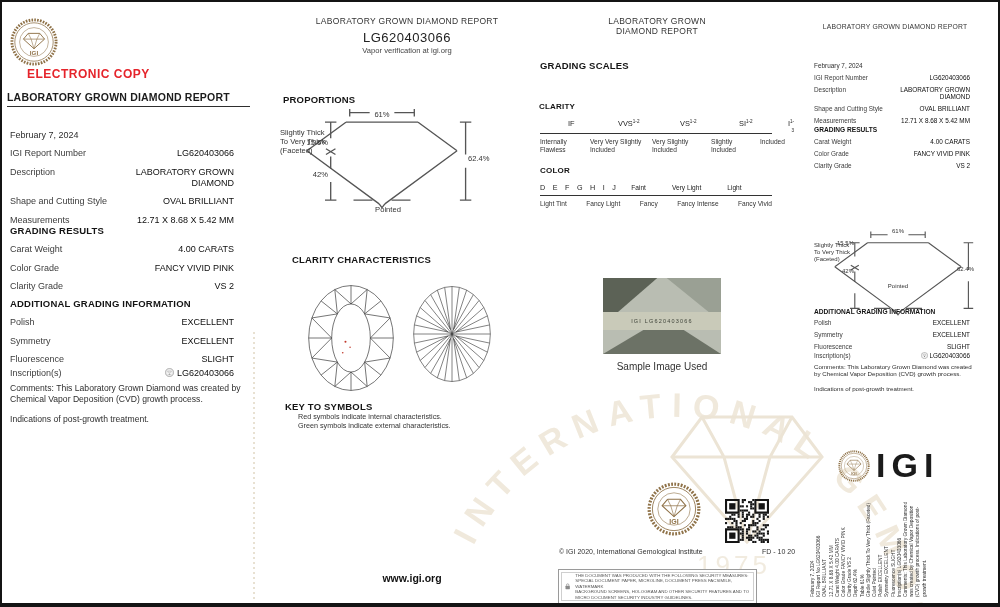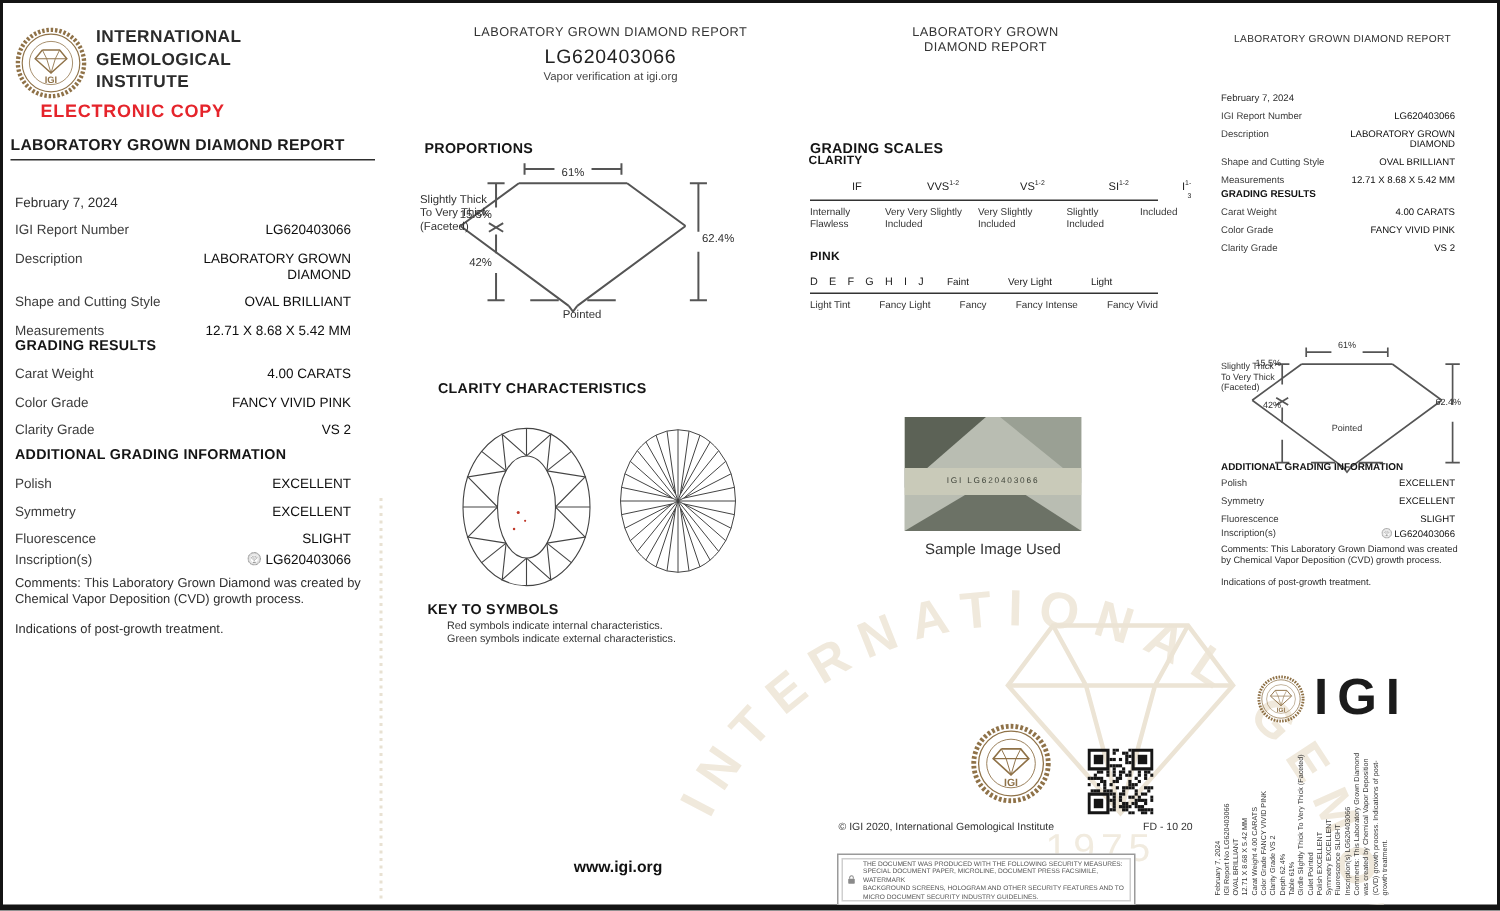--- a/index.html
+++ b/index.html
@@ -110,25 +110,20 @@
       <path d="M700 415 H790 L820 455 L745 540 L670 455 Z"></path>
       <path d="M670 455 H820 M700 415 L722 455 L745 540 M790 415 L768 455 L745 540"></path>
     </g>
     <text x="695" y="572" font-size="26" fill="#f1ebdf" letter-spacing="4" font-family="Liberation Sans,sans-serif">1975</text>
     <line x1="252" y1="330" x2="252" y2="600" stroke="#e8e1d2" stroke-width="2" stroke-dasharray="2 3"></line>
   </svg>
 
   <svg class="abs gold" style="left:8px;top:16px" width="48" height="48" viewBox="0 0 100 100">
       <use href="#sealdef"></use>
     </svg>
-  <div class="abs" style="left:62px;top:16px">
-    <div class="brand-line">INTERNATIONAL</div>
-    <div class="brand-line">GEMOLOGICAL</div>
-    <div class="brand-line">INSTITUTE</div>
-  </div>
   <div class="abs ecopy" style="left:25px;top:65px">ELECTRONIC COPY</div>
   <div class="abs rpt-title" style="left:5px;top:89px">LABORATORY GROWN DIAMOND REPORT</div>
   <div class="abs hline" style="left:5px;top:104px;width:243px"></div>
 
   <div class="abs datetxt" style="left:8px;top:128px">February 7, 2024</div>
 
   <div class="abs rows" style="left:8px;top:146px;width:224px">
 
       <div class="row">
         <span class="lbl">IGI Report Number</span>
@@ -283,21 +278,21 @@
 
   <div class="abs sec-h" style="left:283px;top:399px">KEY TO SYMBOLS</div>
   <div class="abs key-line" style="left:296px;top:410px">Red symbols indicate internal characteristics.</div>
   <div class="abs key-line" style="left:296px;top:419px">Green symbols indicate external characteristics.</div>
 
   <div class="abs www ctr" style="left:335px;top:570px;width:150px">www.igi.org</div>
 
   <div class="abs c-h1 ctr" style="left:570px;top:14px;width:170px">LABORATORY GROWN</div>
   <div class="abs c-h1 ctr" style="left:570px;top:24px;width:170px">DIAMOND REPORT</div>
 
-  <div class="abs sec-h" style="left:538px;top:92px">GRADING SCALES</div>
+  <div class="abs sec-h" style="left:538px;top:58px">GRADING SCALES</div>
   <div class="abs sec-h" style="left:537px;top:100px;font-size:8px">CLARITY</div>
 
   <div class="abs gs-grid" style="left:538px;top:117px">
 
       <span class="gs-grade"><span>IF</span><sup></sup></span>
 
       <span class="gs-grade"><span>VVS</span><sup>1-2</sup></span>
 
       <span class="gs-grade"><span>VS</span><sup>1-2</sup></span>
 
@@ -312,21 +307,21 @@
 
       <span class="gs-desc">Very Very Slightly Included</span>
 
       <span class="gs-desc">Very Slightly Included</span>
 
       <span class="gs-desc">Slightly Included</span>
 
       <span class="gs-desc">Included</span>
     </div>
 
-  <div class="abs sec-h" style="left:538px;top:164px;font-size:8px">PINK</div>
+  <div class="abs sec-h" style="left:538px;top:164px;font-size:8px">COLOR</div>
 
   <div class="abs cl-row" style="left:538px;top:181px">
     <span style="display:inline-flex">
 
     <span class="cletter">D</span>
         <span class="cletter">E</span>
         <span class="cletter">F</span>
         <span class="cletter">G</span>
         <span class="cletter">H</span>
         <span class="cletter">I</span>

